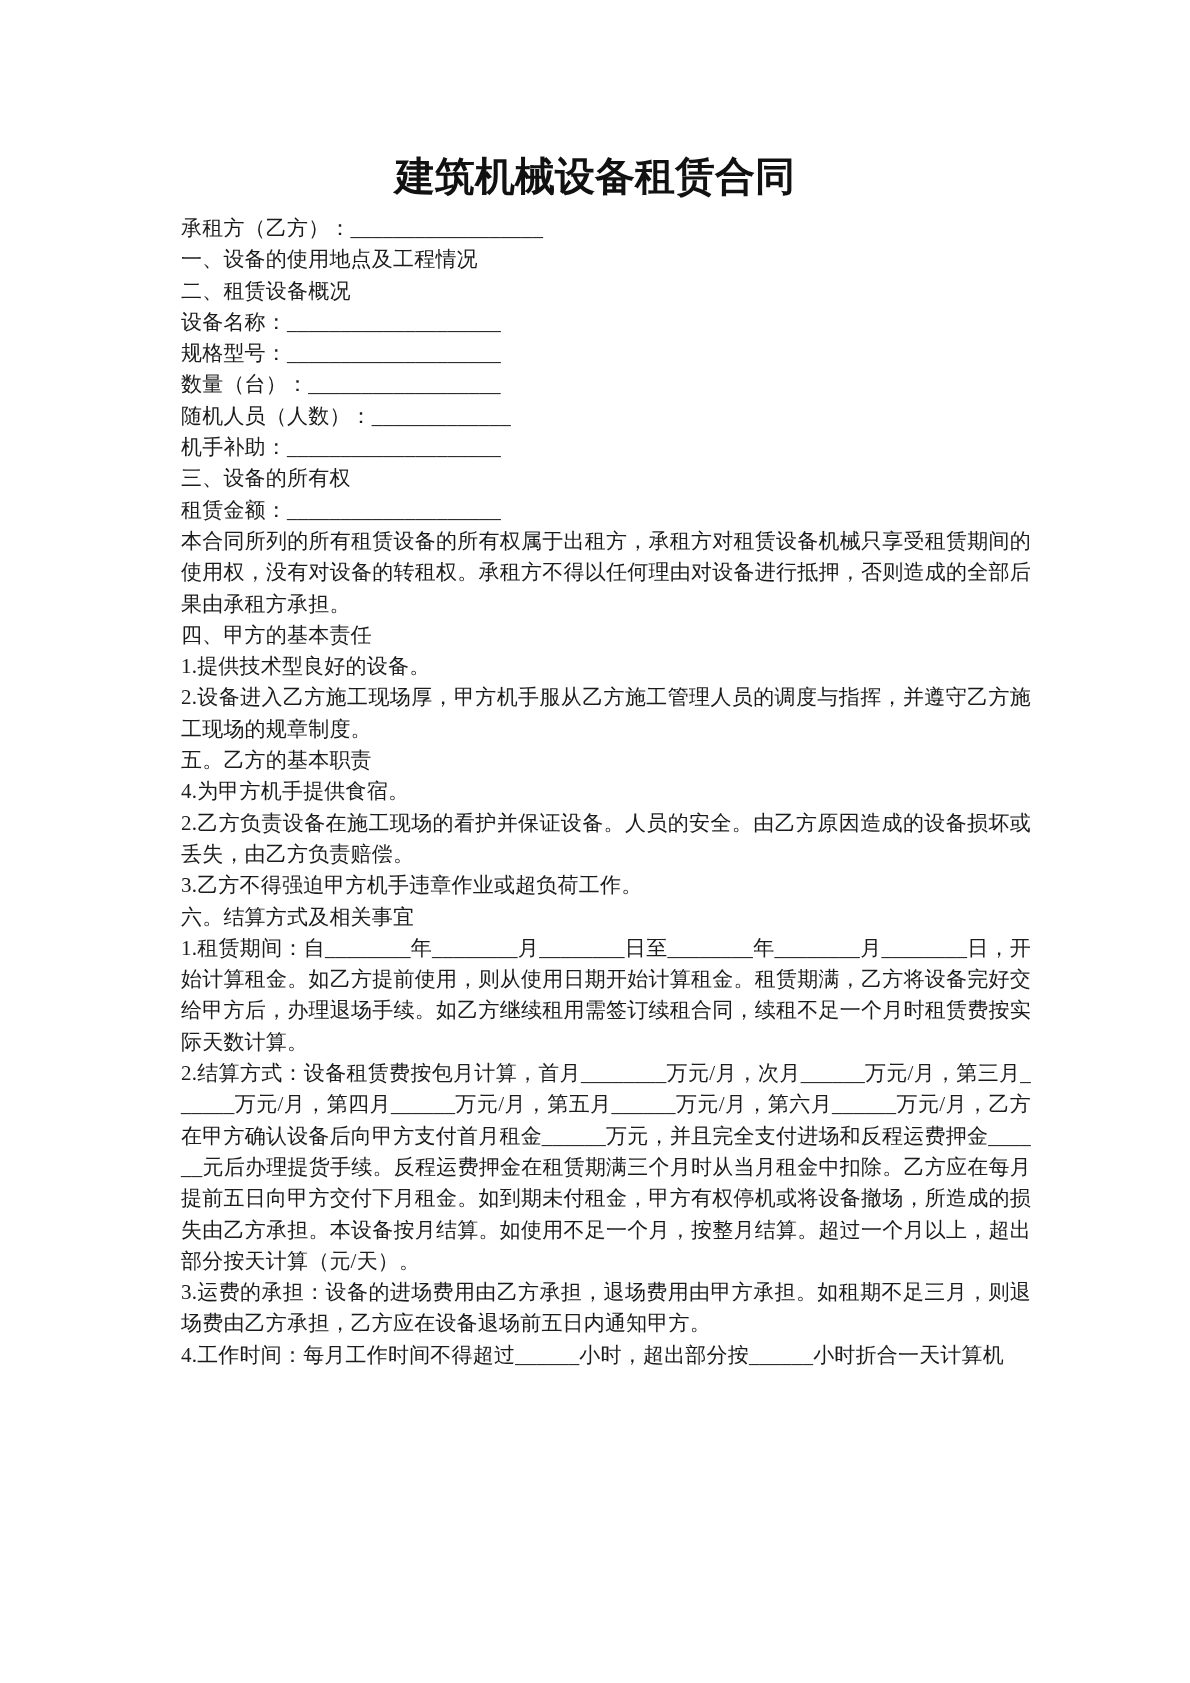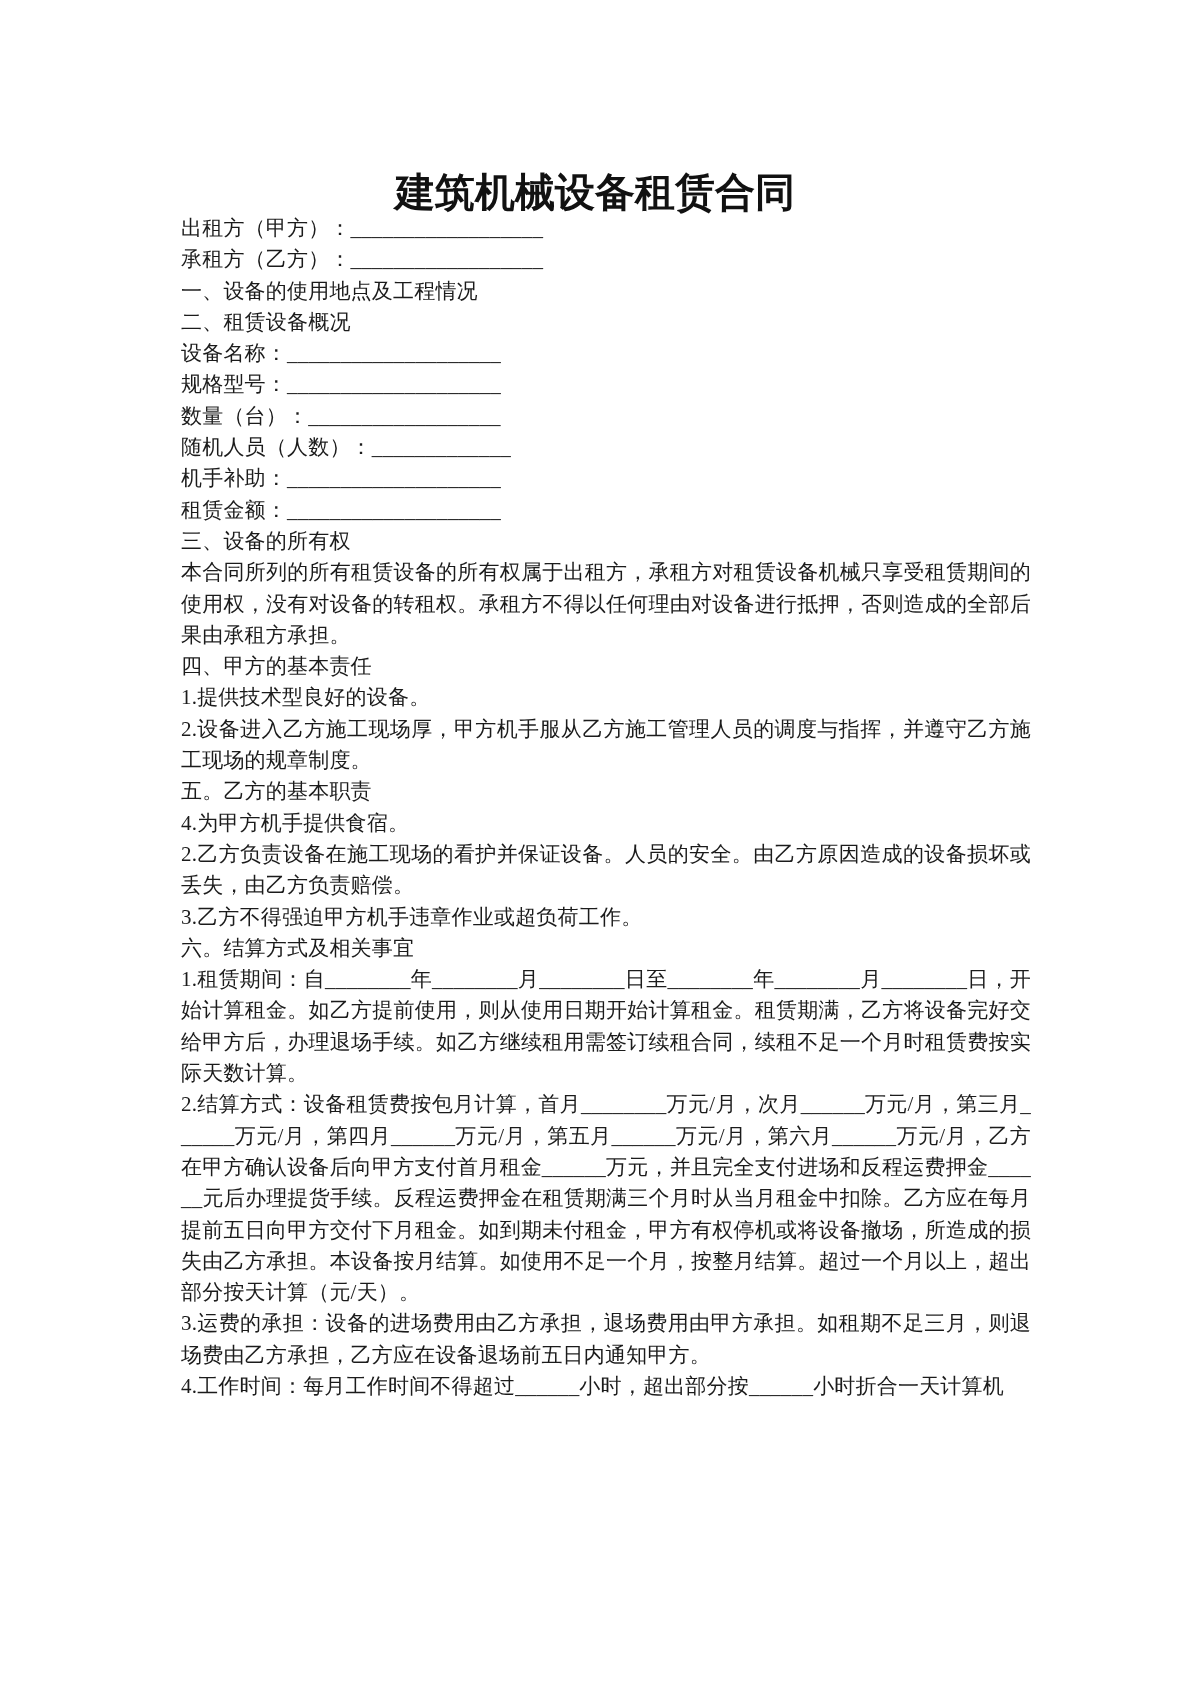--- a/index.html
+++ b/index.html
@@ -18,21 +18,21 @@
   .page {
     position: absolute;
     inset: 0;
     background: #ffffff;
   }
   .title {
     position: absolute;
     top: 152px;
     left: 0;
     right: 0;
-    margin: 16px;
+    margin: 0;
     text-align: center;
     font-size: 40px;
     font-weight: 700;
     line-height: 1.25;
     letter-spacing: 0px;
     color: #111111;
     font-family: Liberation Serif, serif;
   }
   .content {
     position: absolute;
@@ -51,31 +51,30 @@
   }
 </style>
 </head>
 <body>
 
 <div class="page">
 
   <h1 class="title">建筑机械设备租赁合同</h1>
 
   <div class="content">
-    <p>出租方（甲方）：__________________</p>
     <p>承租方（乙方）：__________________</p>
     <p>一、设备的使用地点及工程情况</p>
     <p>二、租赁设备概况</p>
     <p>设备名称：____________________</p>
     <p>规格型号：____________________</p>
     <p>数量（台）：__________________</p>
     <p>随机人员（人数）：_____________</p>
     <p>机手补助：____________________</p>
+    <p>三、设备的所有权</p>
     <p>租赁金额：____________________</p>
-    <p>三、设备的所有权</p>
     <p>本合同所列的所有租赁设备的所有权属于出租方，承租方对租赁设备机械只享受租赁期间的使用权，没有对设备的转租权。承租方不得以任何理由对设备进行抵押，否则造成的全部后果由承租方承担。</p>
     <p>四、甲方的基本责任</p>
     <p>1.提供技术型良好的设备。</p>
     <p>2.设备进入乙方施工现场厚，甲方机手服从乙方施工管理人员的调度与指挥，并遵守乙方施工现场的规章制度。</p>
     <p>五。乙方的基本职责</p>
     <p>4.为甲方机手提供食宿。</p>
     <p>2.乙方负责设备在施工现场的看护并保证设备。人员的安全。由乙方原因造成的设备损坏或丢失，由乙方负责赔偿。</p>
     <p>3.乙方不得强迫甲方机手违章作业或超负荷工作。</p>
     <p>六。结算方式及相关事宜</p>
     <p>1.租赁期间：自________年________月________日至________年________月________日，开始计算租金。如乙方提前使用，则从使用日期开始计算租金。租赁期满，乙方将设备完好交给甲方后，办理退场手续。如乙方继续租用需签订续租合同，续租不足一个月时租赁费按实际天数计算。</p>

